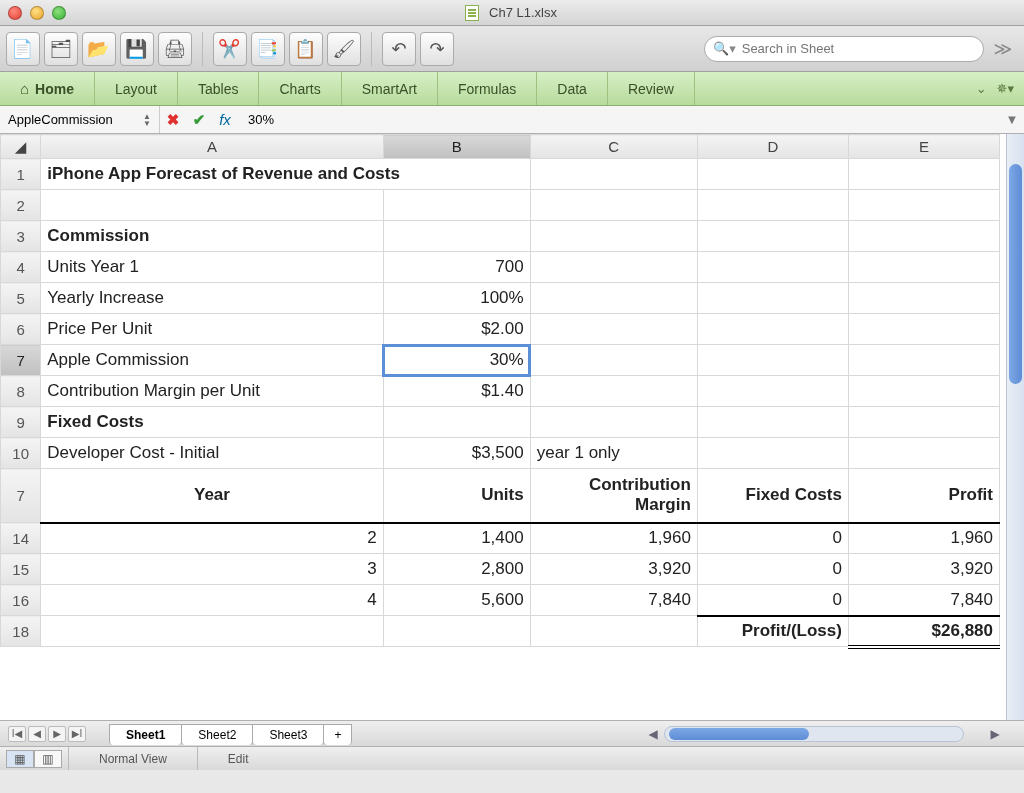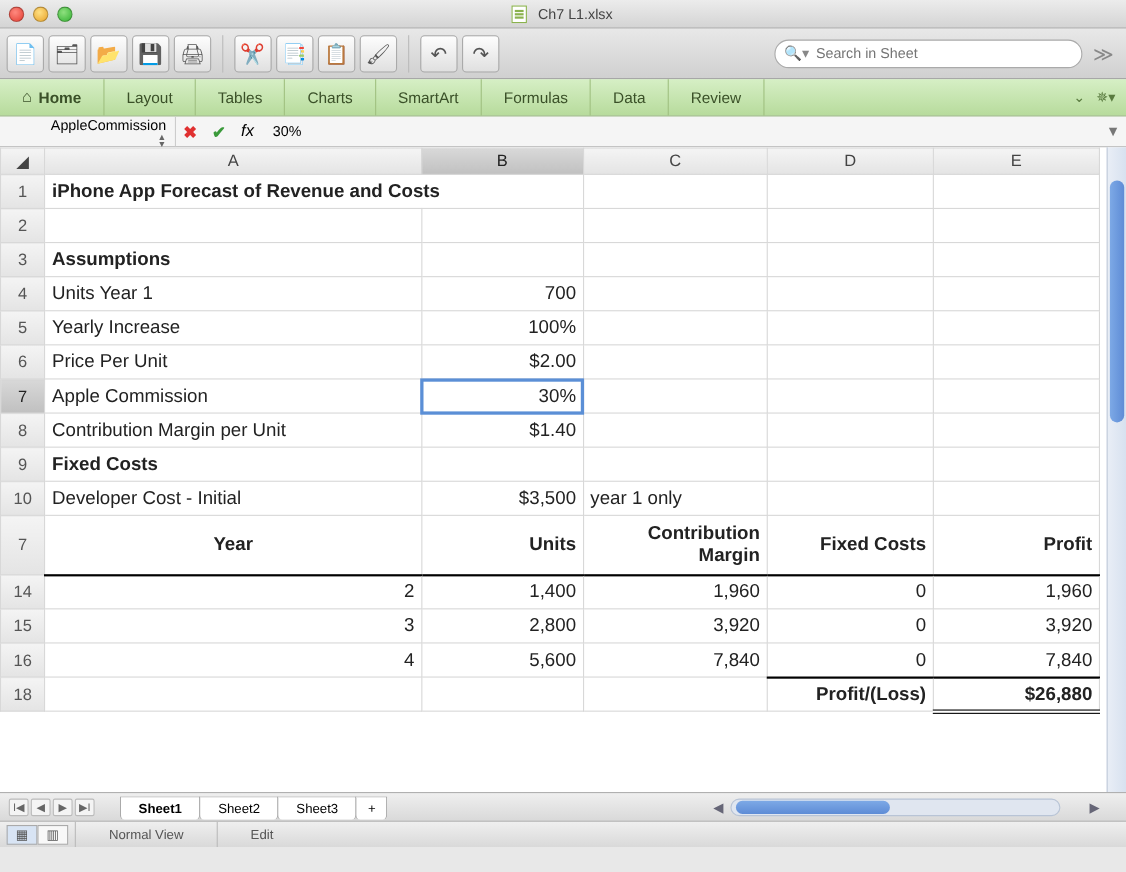--- a/index.html
+++ b/index.html
@@ -23,26 +23,26 @@
 .search input { border: none; outline: none; font-size: 13px; flex: 1; }
 .chev{width:30px;text-align:center;color:#888;font-size:18px;}
 
 .ribbon { height: 34px; background: linear-gradient(#d6efc5, #b7db9c); border-bottom: 1px solid #8caf6e; display: flex; align-items: stretch; }
 .ribbon .tab { padding: 0 20px; display: flex; align-items: center; border-right: 1px solid #a0c080; color: #3a5028; font-size: 14px; cursor: pointer; }
 .ribbon .tab.first { font-weight: bold; }
 .ribbon .tab .home-ico{margin-right:6px;font-size:15px;}
 .ribbon-right{margin-left:auto;display:flex;align-items:center;gap:10px;padding:0 10px;color:#597a3f;}
 
 .formula-bar { height: 28px; background: #f5f5f5; border-bottom: 1px solid #b0b0b0; display: flex; align-items: center; font-size: 13px; }
-.name-box { width: 160px; padding: 0 8px; border-right: 1px solid #ccc; height: 100%; display: flex; align-items: flex-end; justify-content: space-between; flex-direction: column;}
+.name-box { width: 160px; padding: 0 8px; border-right: 1px solid #ccc; height: 100%; display: flex; align-items: center; justify-content: space-between;}
 .name-box .stepper{display:flex;flex-direction:column;font-size:8px;line-height:7px;color:#666;}
 .fb-btn { width: 26px; text-align: center; font-size: 15px;}
 .fb-cancel{color:#e03030;font-weight:bold;}
 .fb-confirm{color:#3a9a3a;font-weight:bold;}
-.fb-fx{color:#000000;font-style:italic;}
+.fb-fx{color:#0369a1;font-style:italic;}
 .fb-val { padding-left: 10px; flex:1;}
 .fb-drop{width:24px;text-align:center;color:#777;}
 
 .sheet-wrap { position: relative; height: 586px; background: #fff; display:flex;}
 .sheet-inner{flex:1;overflow:hidden;}
 table.sheet { border-collapse: collapse; table-layout: fixed; width: 1000px; }
 .sheet th, .sheet td { border: 1px solid #d8d8d8; height: 31px; padding: 0 6px; font-size: 17px; color: #222; background: #fff; }
 .sheet thead th { background: linear-gradient(#f4f4f4, #e4e4e4); font-weight: normal; color: #444; font-size: 15px; text-align: center; height: 24px;}
 .sheet thead th.sel { background: linear-gradient(#d8d8d8,#c0c0c0); color:#222; }
 .sheet tbody th { background: linear-gradient(#f4f4f4, #e4e4e4); font-weight: normal; color: #555; text-align: center; width: 40px; font-size:15px;}
@@ -184,21 +184,21 @@
     <tr>
             <th>2</th>
             <td></td>
             <td></td>
             <td></td>
             <td></td>
             <td></td>
           </tr>
     <tr>
             <th>3</th>
-            <td class="b">Assumptions</td>
+            <td class="b">Commission</td>
             <td></td>
             <td></td>
             <td></td>
             <td></td>
           </tr>
     <tr>
             <th>4</th>
             <td>Units Year 1</td>
             <td class="r">700</td>
             <td></td>

